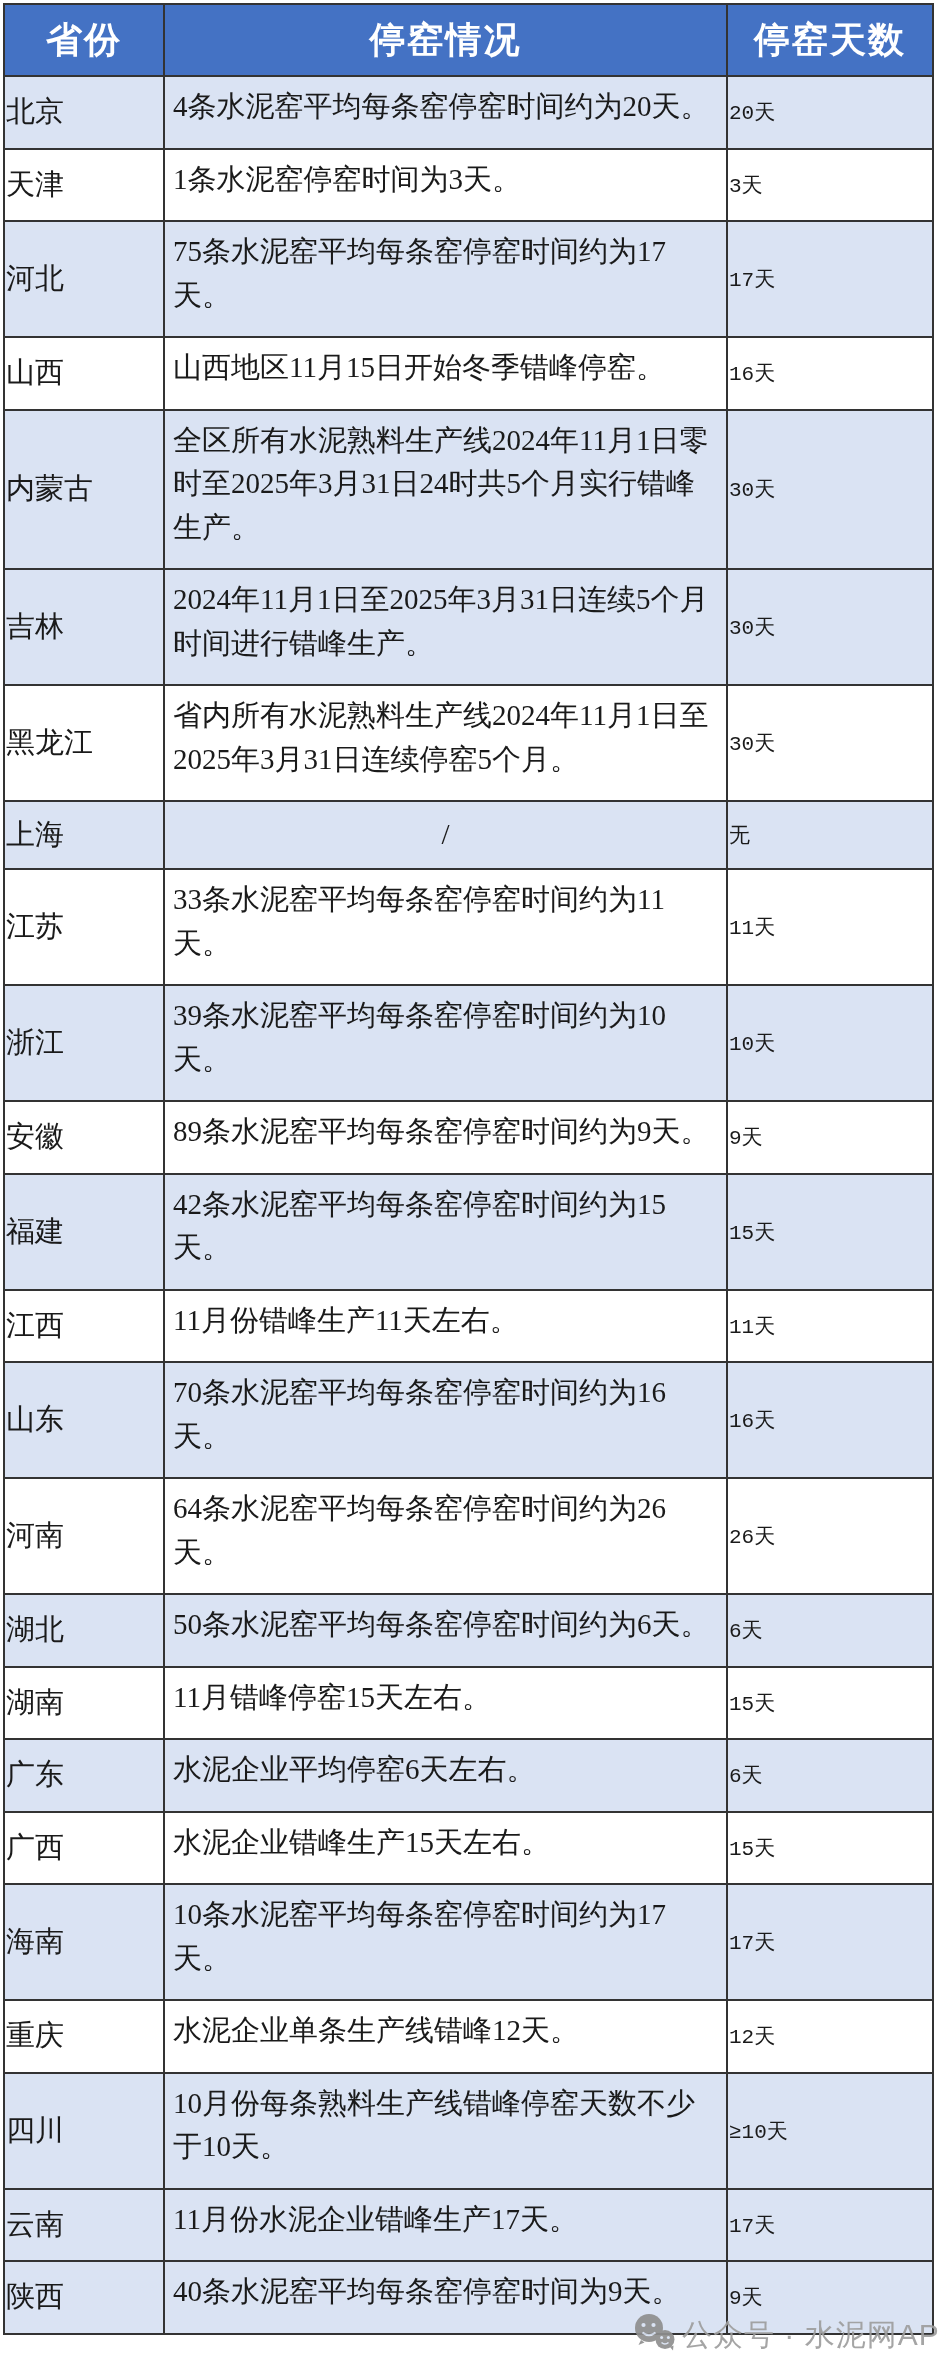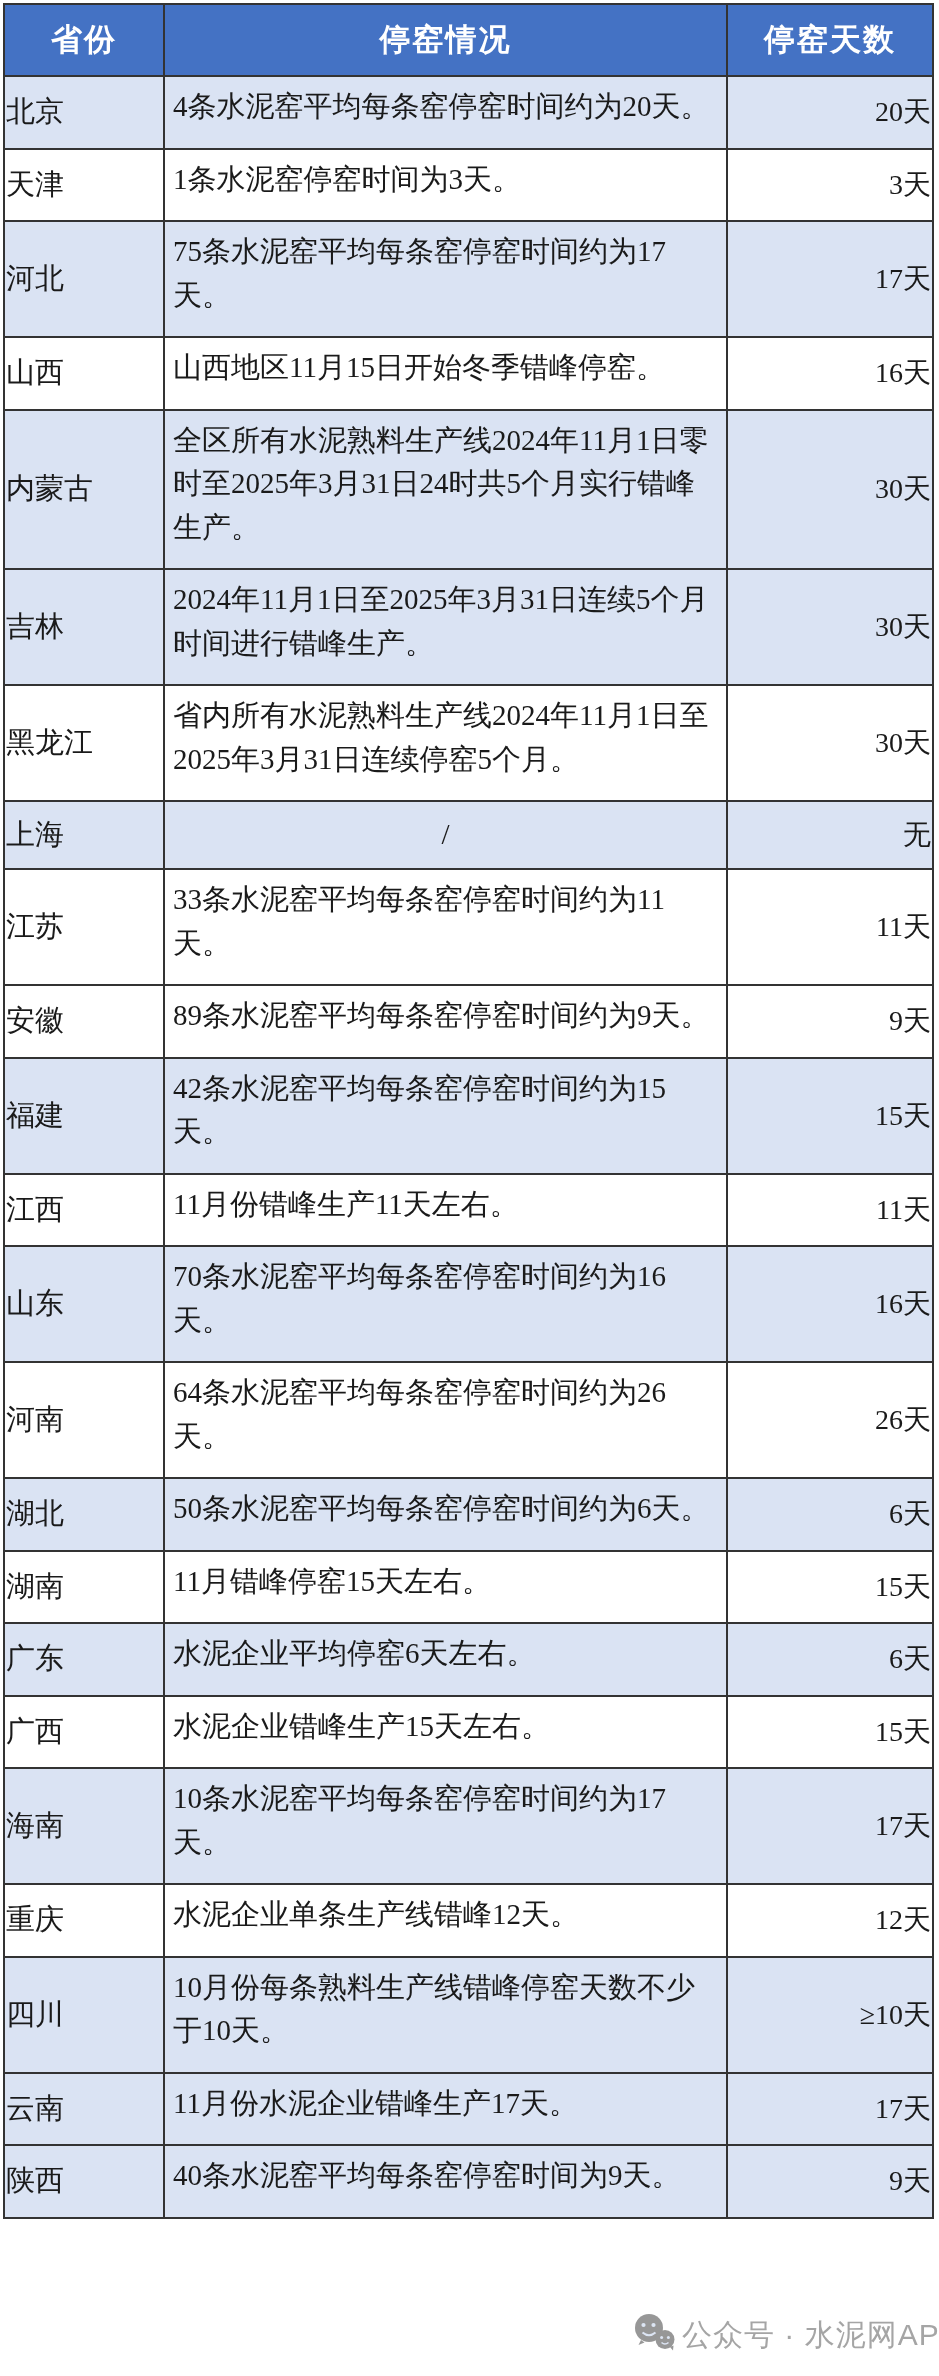--- a/index.html
+++ b/index.html
@@ -27,42 +27,43 @@
     margin:3px 0 0 3px;
   }
   table.kiln th, table.kiln td{
     border:2px solid var(--border);
     vertical-align:middle;
     overflow:hidden;
   }
   table.kiln thead th{
     background:var(--header-bg);
     color:var(--header-text);
-    font-size:31px;
+    font-size:36px;
     font-weight:bold;
     height:68px;
     text-align:center;
     letter-spacing:2px;
   }
   tr.shaded td{background:var(--row-shaded);}
   tr.plain td{background:var(--row-plain);}
   td.province{
     font-size:29px;
     height:64px;
   }
   td.situation{
     text-align:left;
     font-size:29px;
     line-height:1.5;
     padding:8px 14px 19px 8px;
   }
   td.situation.center{text-align:center;padding:8px 4px;}
   td.days{
-    text-align:right;
-    font-size:28px;
+    text-align:left;
+    font-size:21px;
+    font-family:Liberation Mono, monospace;
   }
   .watermark{
     position:absolute;
     left:633px;
     top:2312px;
     height:46px;
     display:flex;
     align-items:center;
     gap:7px;
     color:var(--watermark);
@@ -130,20 +131,25 @@
       </tr>
       <tr class="shaded">
         <td class="province">上海</td>
         <td class="situation center">/</td>
         <td class="days">无</td>
       </tr>
       <tr class="plain">
         <td class="province">江苏</td>
         <td class="situation">33条水泥窑平均每条窑停窑时间约为11天。</td>
         <td class="days">11天</td>
+      </tr>
+      <tr class="shaded">
+        <td class="province">浙江</td>
+        <td class="situation">39条水泥窑平均每条窑停窑时间约为10天。</td>
+        <td class="days">10天</td>
       </tr>
       <tr class="plain">
         <td class="province">安徽</td>
         <td class="situation">89条水泥窑平均每条窑停窑时间约为9天。</td>
         <td class="days">9天</td>
       </tr>
       <tr class="shaded">
         <td class="province">福建</td>
         <td class="situation">42条水泥窑平均每条窑停窑时间约为15天。</td>
         <td class="days">15天</td>

